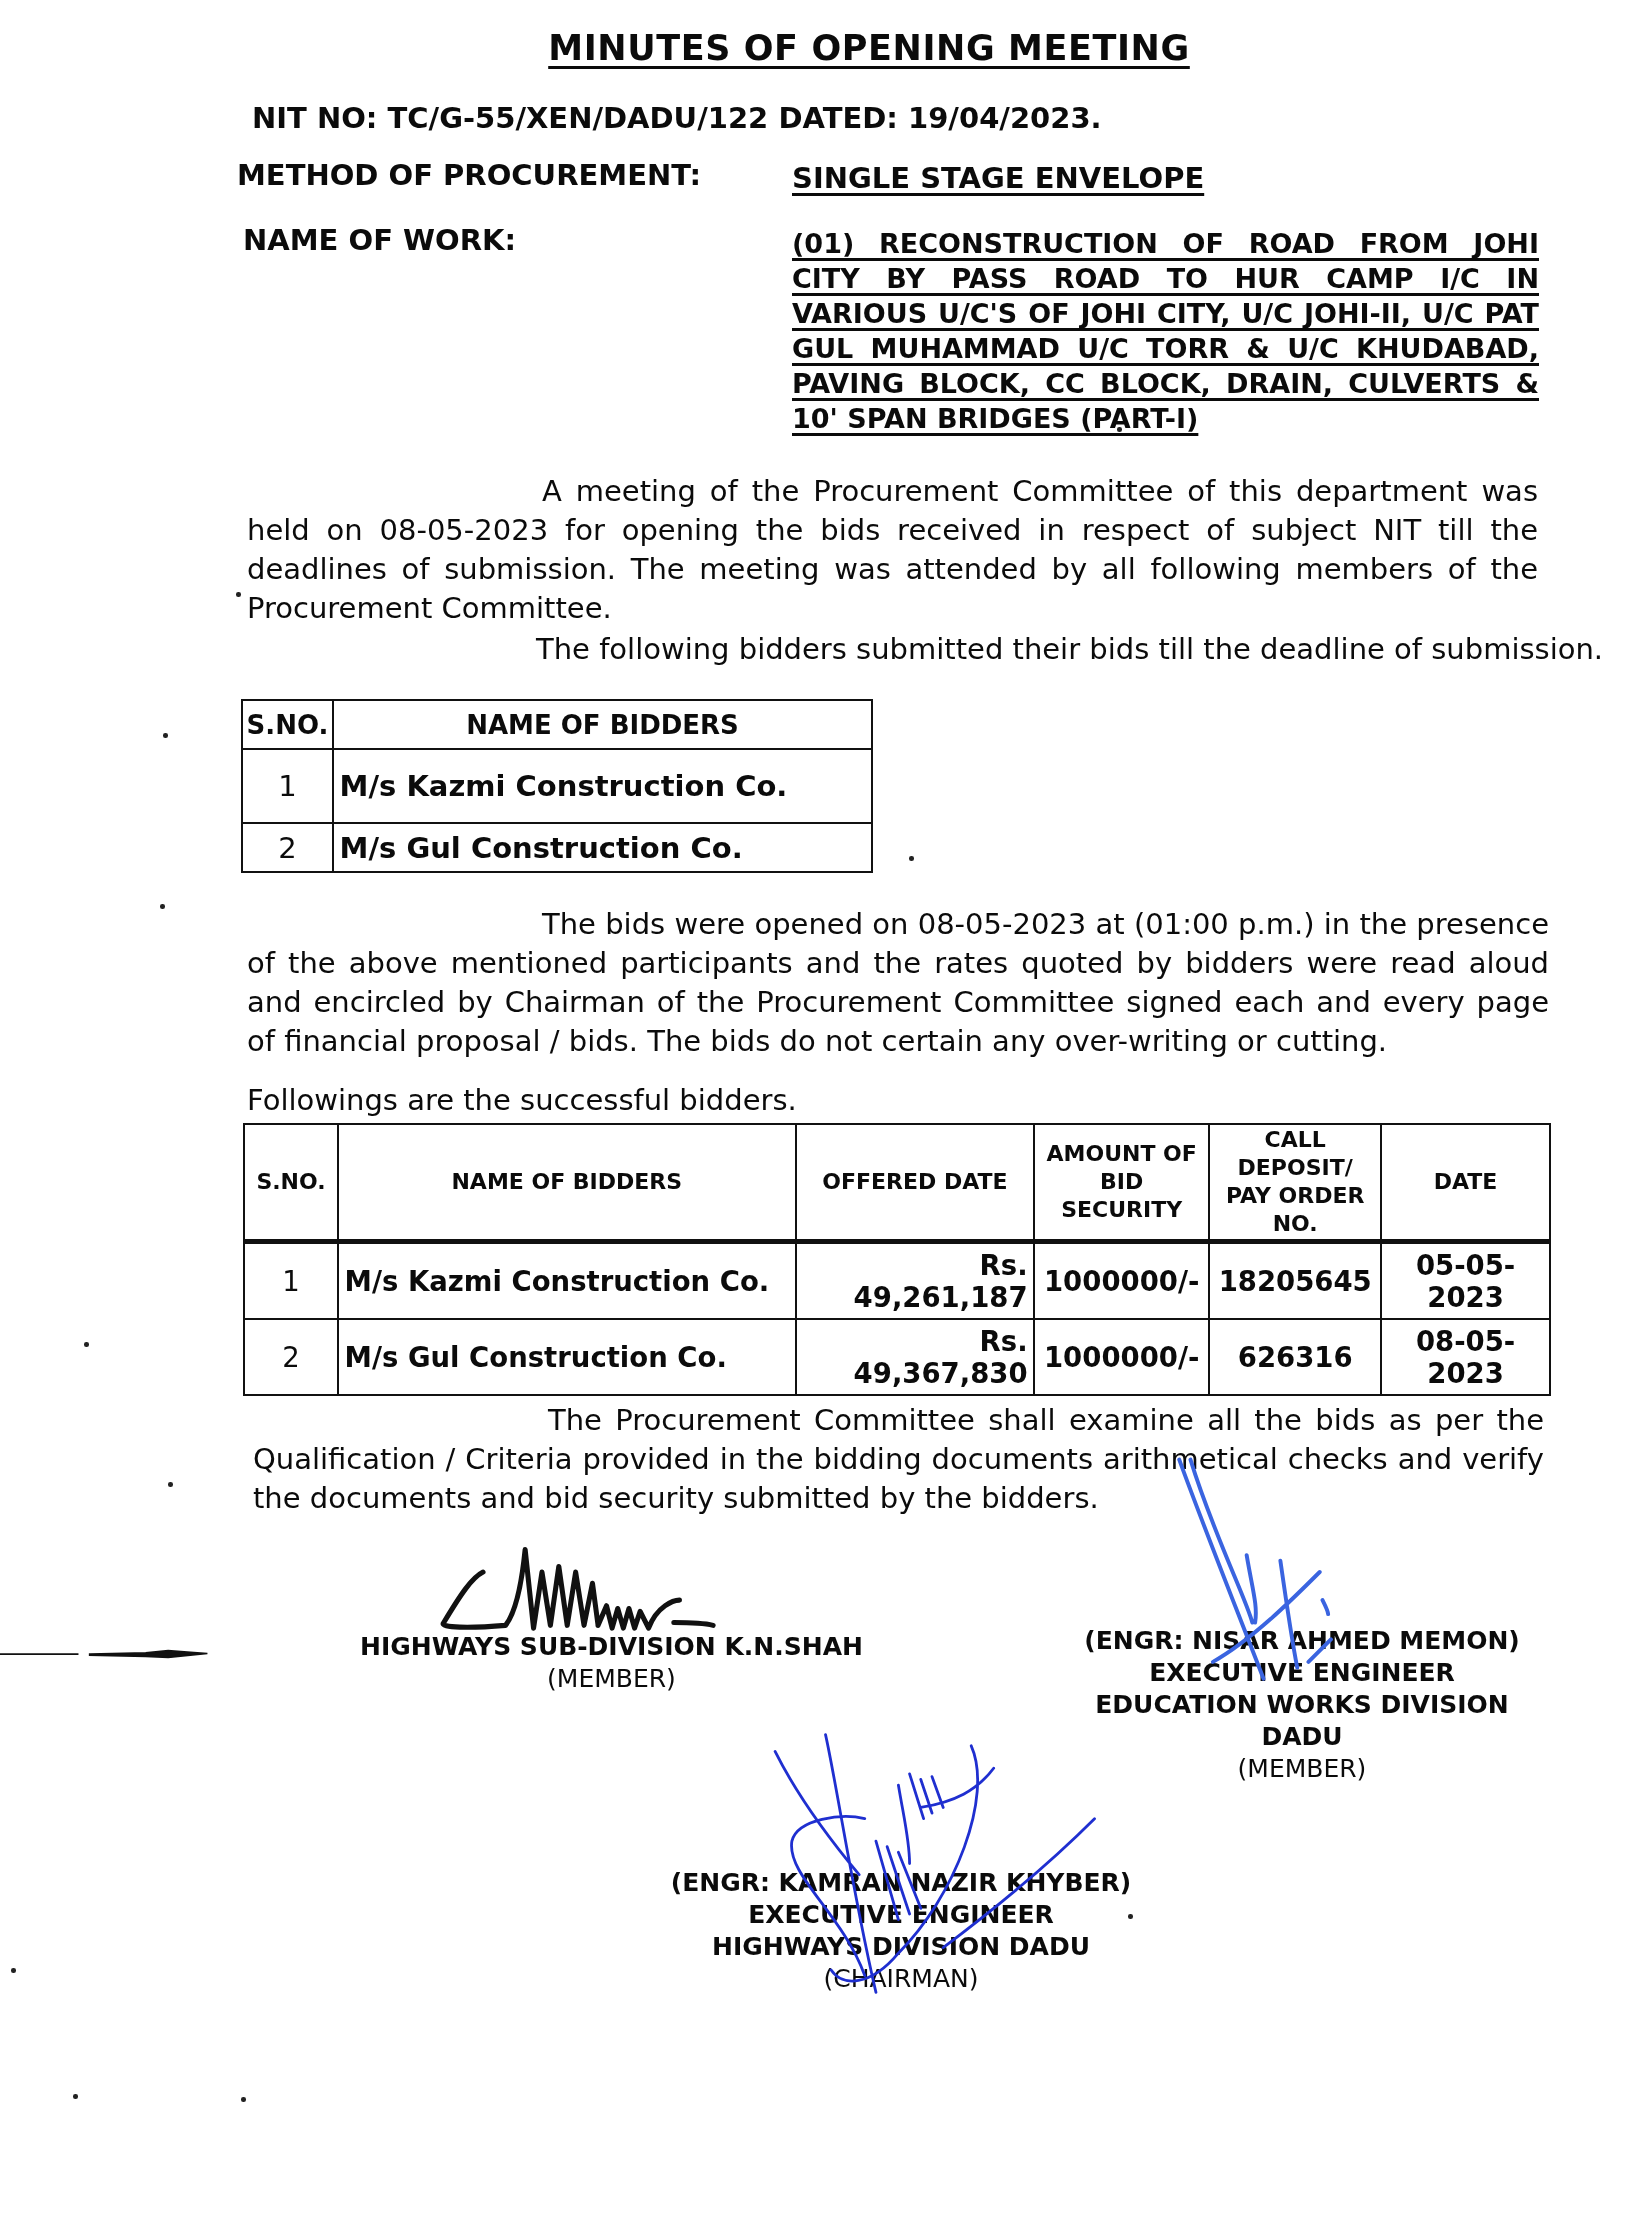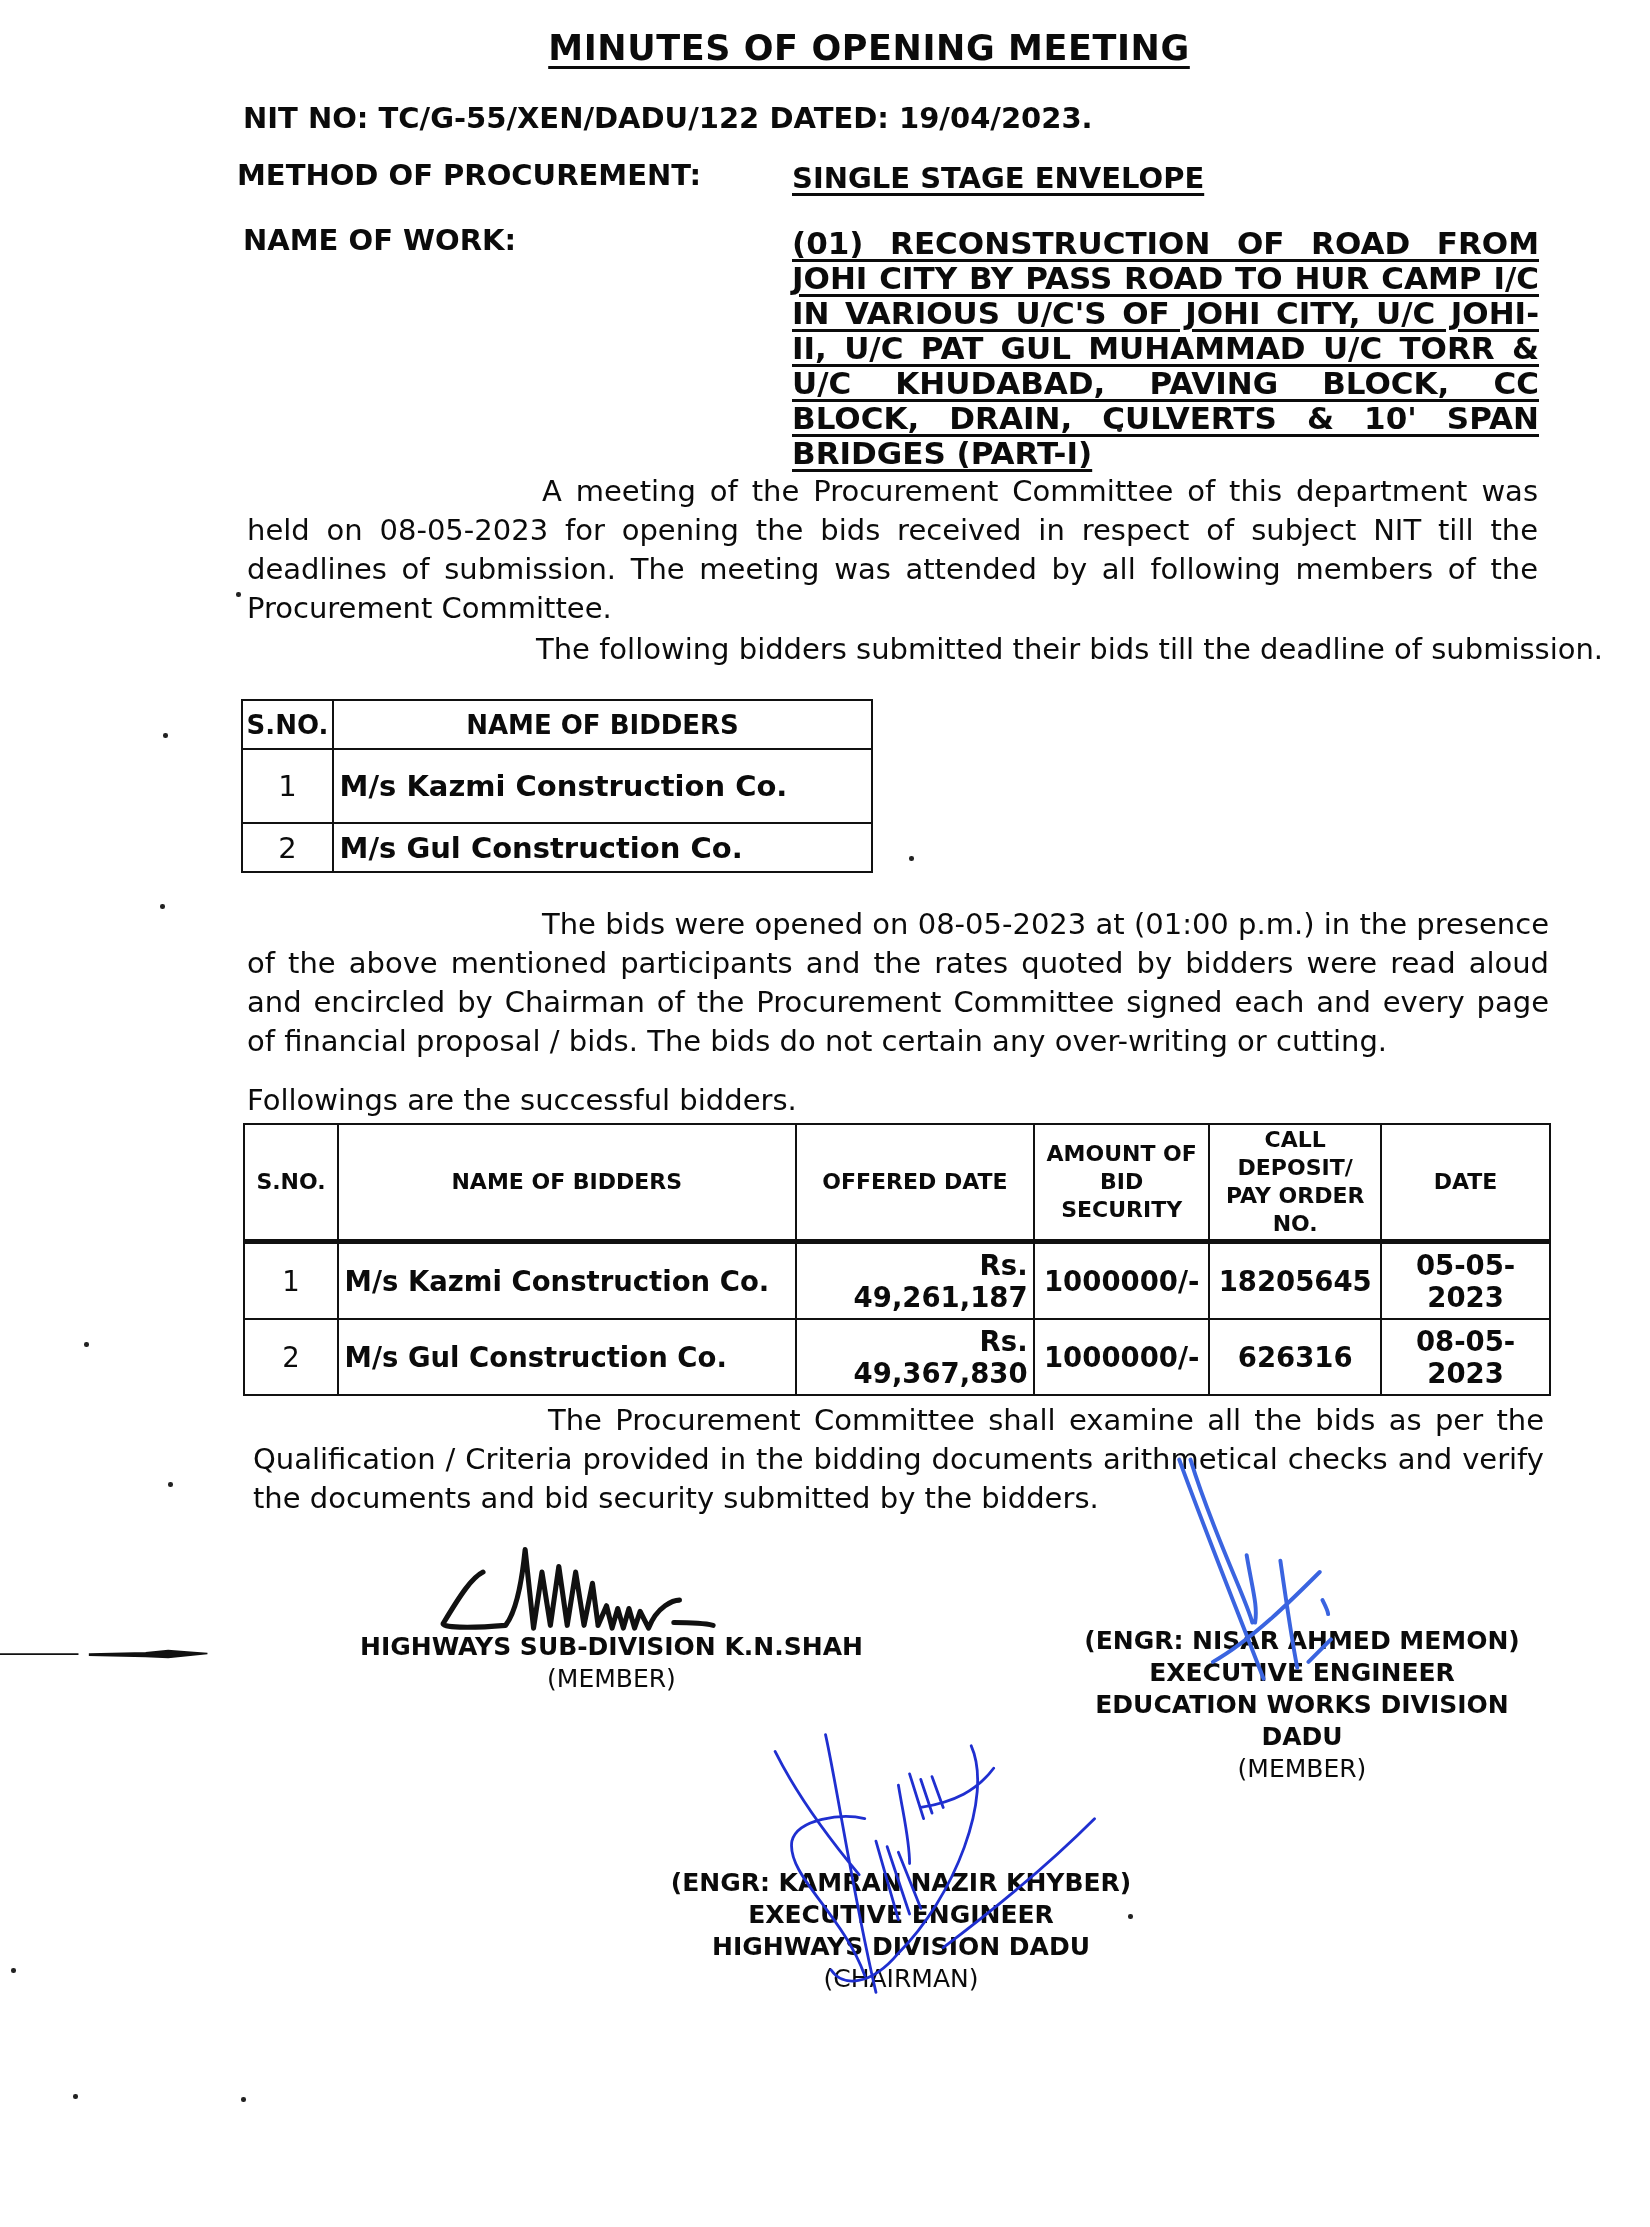--- a/index.html
+++ b/index.html
@@ -5,25 +5,25 @@
   html, body { margin: 0; padding: 0; background: #ffffff; }
   body { width: 1650px; height: 2227px; position: relative; overflow: hidden;
          font-family: "DejaVu Sans", sans-serif; color: #0b0b0b; }
   .abs { position: absolute; }
   .u { text-decoration: underline; text-decoration-thickness: 2.8px; text-underline-offset: 4.5px; }
 
   #title { left: 0; width: 1650px; top: 28px; text-align: center; font-size: 35px; font-weight: bold; letter-spacing: 0.6px; padding-left: 44px; }
   #title span { text-decoration: underline; text-decoration-thickness: 3.4px; text-underline-offset: 5.6px; }
 
   .hdr { font-size: 29px; font-weight: bold; }
-  #nit { left: 243px; top: 101px; }
+  #nit { left: 252px; top: 101px; }
   #method-label { left: 237px; top: 158px; }
   #method-value { left: 792px; top: 161px; }
   #work-label { left: 243px; top: 223px; }
-  #work-value { left: 792px; top: 226px; width: 747px; font-size: 31px; font-weight: bold; line-height: 35px; text-align: justify; }
+  #work-value { left: 792px; top: 226px; width: 747px; font-size: 27px; font-weight: bold; line-height: 35px; text-align: justify; }
 
   .para { font-size: 29px; line-height: 39px; text-align: justify; }
   .indent { text-indent: 295px; }
   #p1 { left: 247px; top: 472px; width: 1291px; }
   #p2 { left: 536px; top: 630px; }
   #p3 { left: 247px; top: 905px; width: 1302px; }
   #p4 { left: 247px; top: 1081px; }
   #p5 { left: 253px; top: 1401px; width: 1291px; }
 
   table { border-collapse: collapse; position: absolute; }

